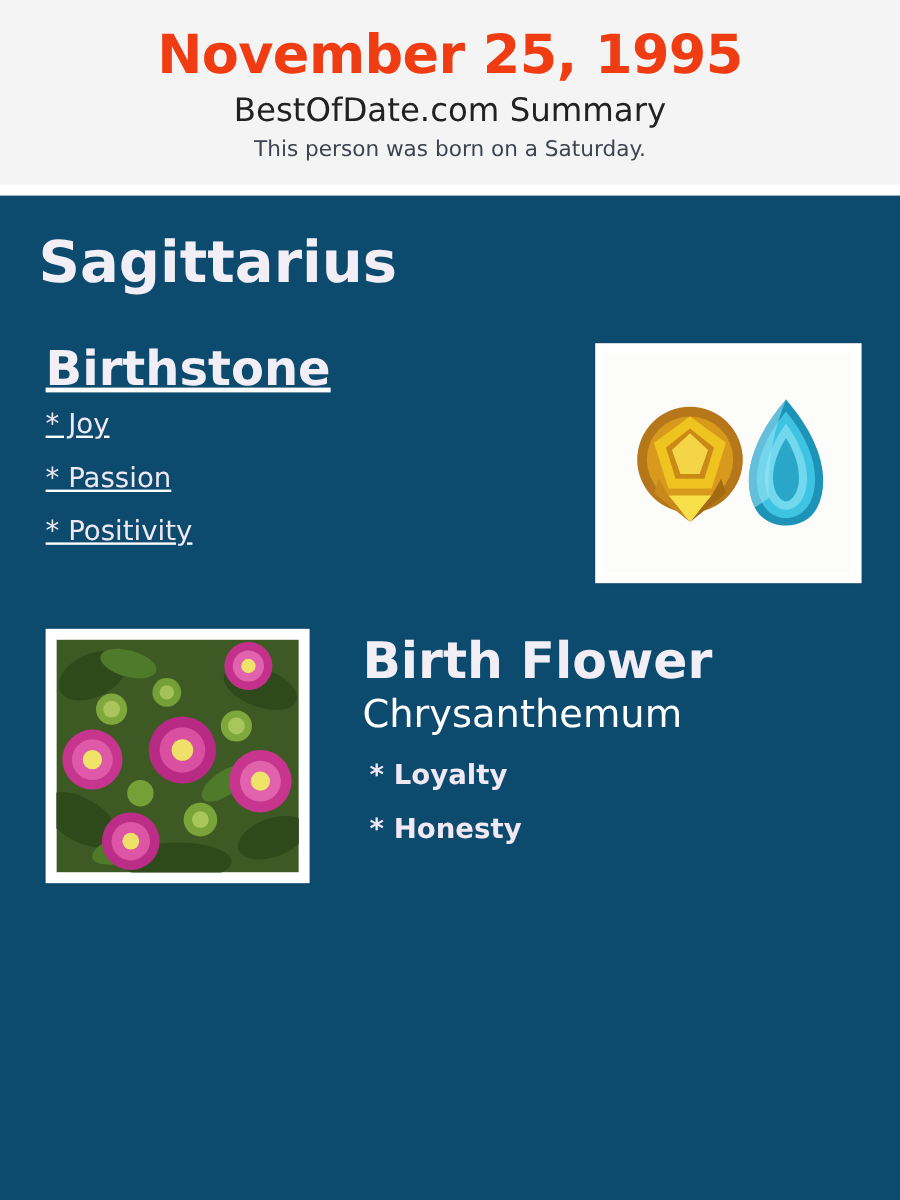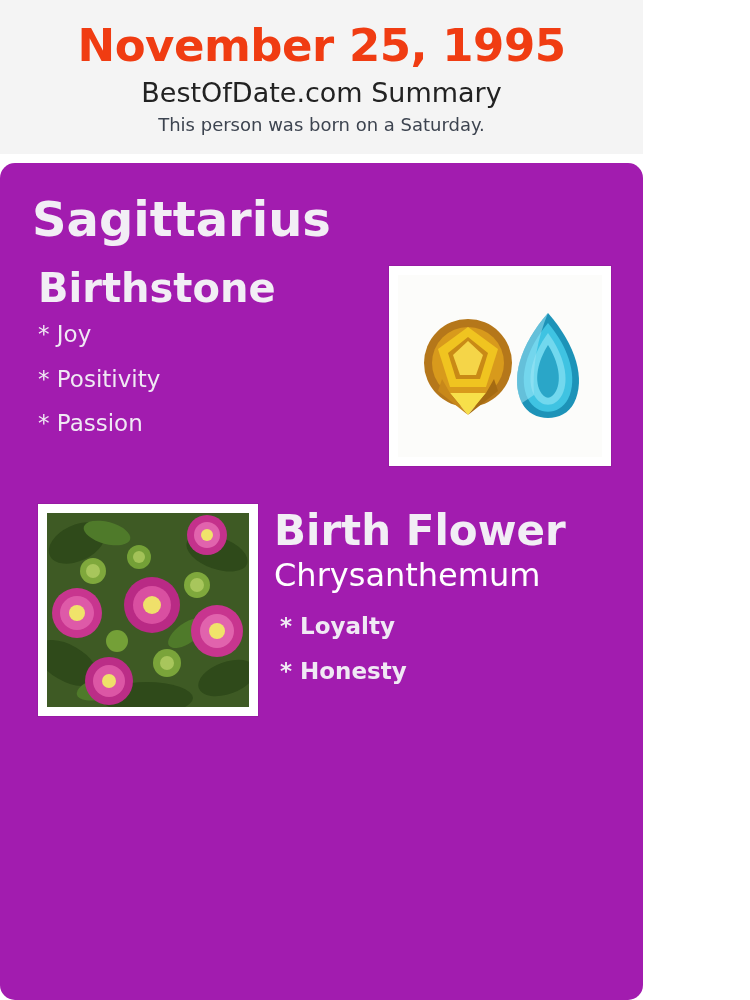--- a/index.html
+++ b/index.html
@@ -7,21 +7,21 @@
     padding: 0;
   }
   body {
     width: 750px;
     height: 1000px;
     background: #ffffff;
     font-family: "DejaVu Sans", sans-serif;
     overflow: hidden;
   }
   .page {
-    width: 643px;
+    width: 750px;
     height: 1000px;
     position: relative;
     background: #ffffff;
     display: flex;
     flex-direction: column;
   }
 
   
   .header {
     background: #f4f4f4;
@@ -49,27 +49,26 @@
     line-height: 1.15;
   }
   .header-rule {
     height: 9px;
     background: #ffffff;
     width: 100%;
   }
 
   
   .body-panel {
-    background: #a21caf;
+    background: #0c4a6e;
     flex: 1;
     padding: 26px 30px 0 30px;
     box-sizing: border-box;
     position: relative;
     color: #ffffff;
-    border-radius: 15px;
   }
 
   .zodiac-title {
     font-size: 48px;
     font-weight: bold;
     color: #f2eef5;
     line-height: 1.1;
     margin: 4px 0 10px 2px;
   }
   .zodiac-desc {
@@ -77,21 +76,22 @@
     color: #ffffff;
     line-height: 1.38;
     margin: 0 0 0 2px;
     max-width: 690px;
   }
 
   
   .stone-row {
     display: flex;
     align-items: flex-start;
-    margin-top: 20px;
+    margin-top: 40px;
+    text-decoration: underline;
   }
   .stone-text {
     flex: 1;
     padding-left: 8px;
   }
   .section-title {
     font-size: 40px;
     font-weight: bold;
     color: #f2eef5;
     line-height: 1.1;
@@ -138,21 +138,21 @@
     height: 212px;
     margin-left: 8px;
   }
   .flower-canvas {
     width: 100%;
     height: 100%;
     display: block;
   }
   .flower-text {
     flex: 1;
-    padding-left: 16px;
+    padding-left: 44px;
     padding-top: 4px;
   }
   .flower-text .section-title { font-size: 42px; }
   .flower-text .section-sub { font-size: 32px; }
   .flower-text .bullet { padding-left: 6px; font-weight: bold; }
 </style>
 </head>
 <body>
 
 <div class="page">
@@ -165,22 +165,22 @@
   <div class="header-rule"></div>
 
   <div class="body-panel">
 
     <div class="zodiac-title">Sagittarius</div>
 
     <div class="stone-row">
       <div class="stone-text">
         <div class="section-title">Birthstone</div>
         <div class="bullet">* Joy</div>
+        <div class="bullet">* Passion</div>
         <div class="bullet">* Positivity</div>
-        <div class="bullet">* Passion</div>
       </div>
       <div class="photo-frame stone-frame">
         <svg class="stone-canvas" viewBox="0 0 204 182">
           <rect x="0" y="0" width="204" height="182" fill="#fcfcfa"></rect>
 
           <g>
             <circle cx="70" cy="88" r="44" fill="#b5771a"></circle>
             <circle cx="70" cy="88" r="36" fill="#d89a1c"></circle>
             <polygon points="70,52 100,74 88,112 52,112 40,74" fill="#f0c420"></polygon>
             <polygon points="70,62 90,78 82,104 58,104 50,78" fill="#c98a16"></polygon>

